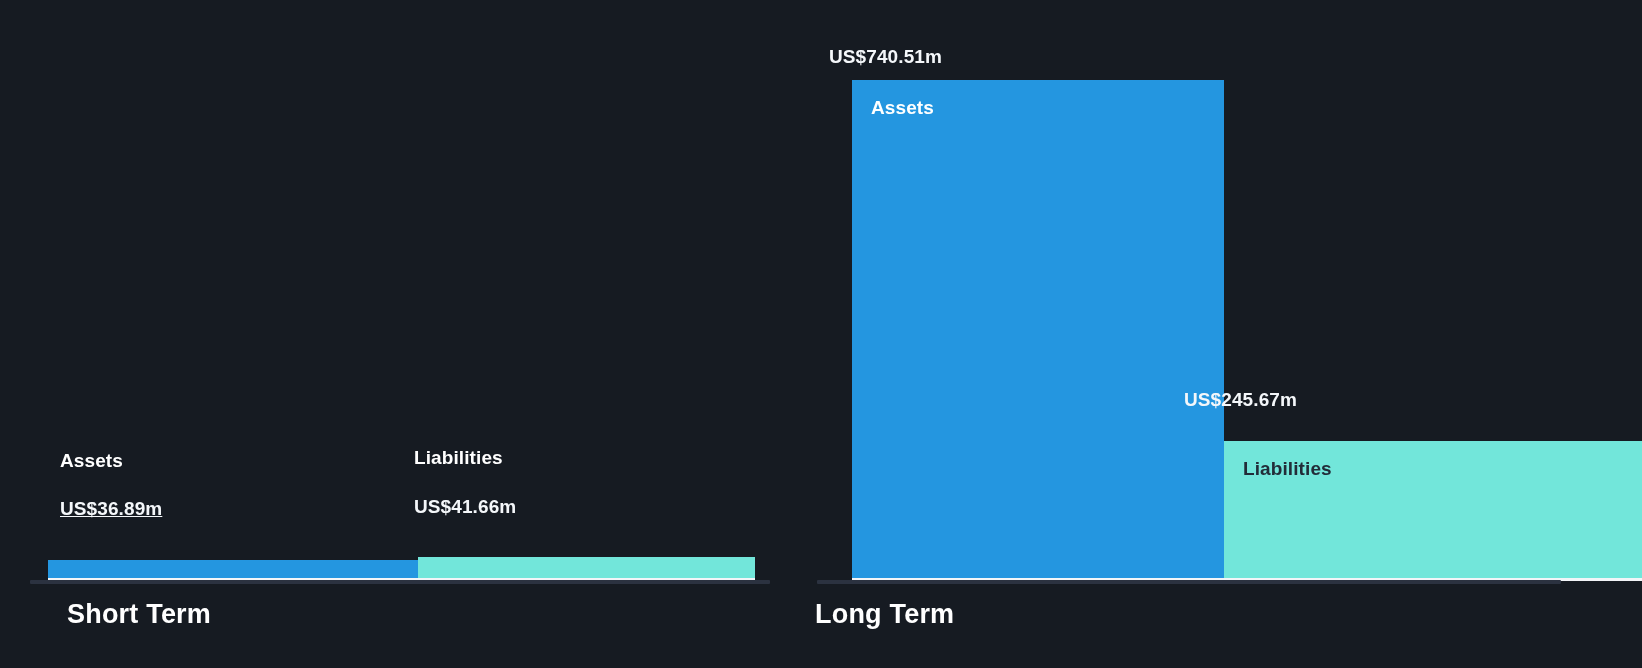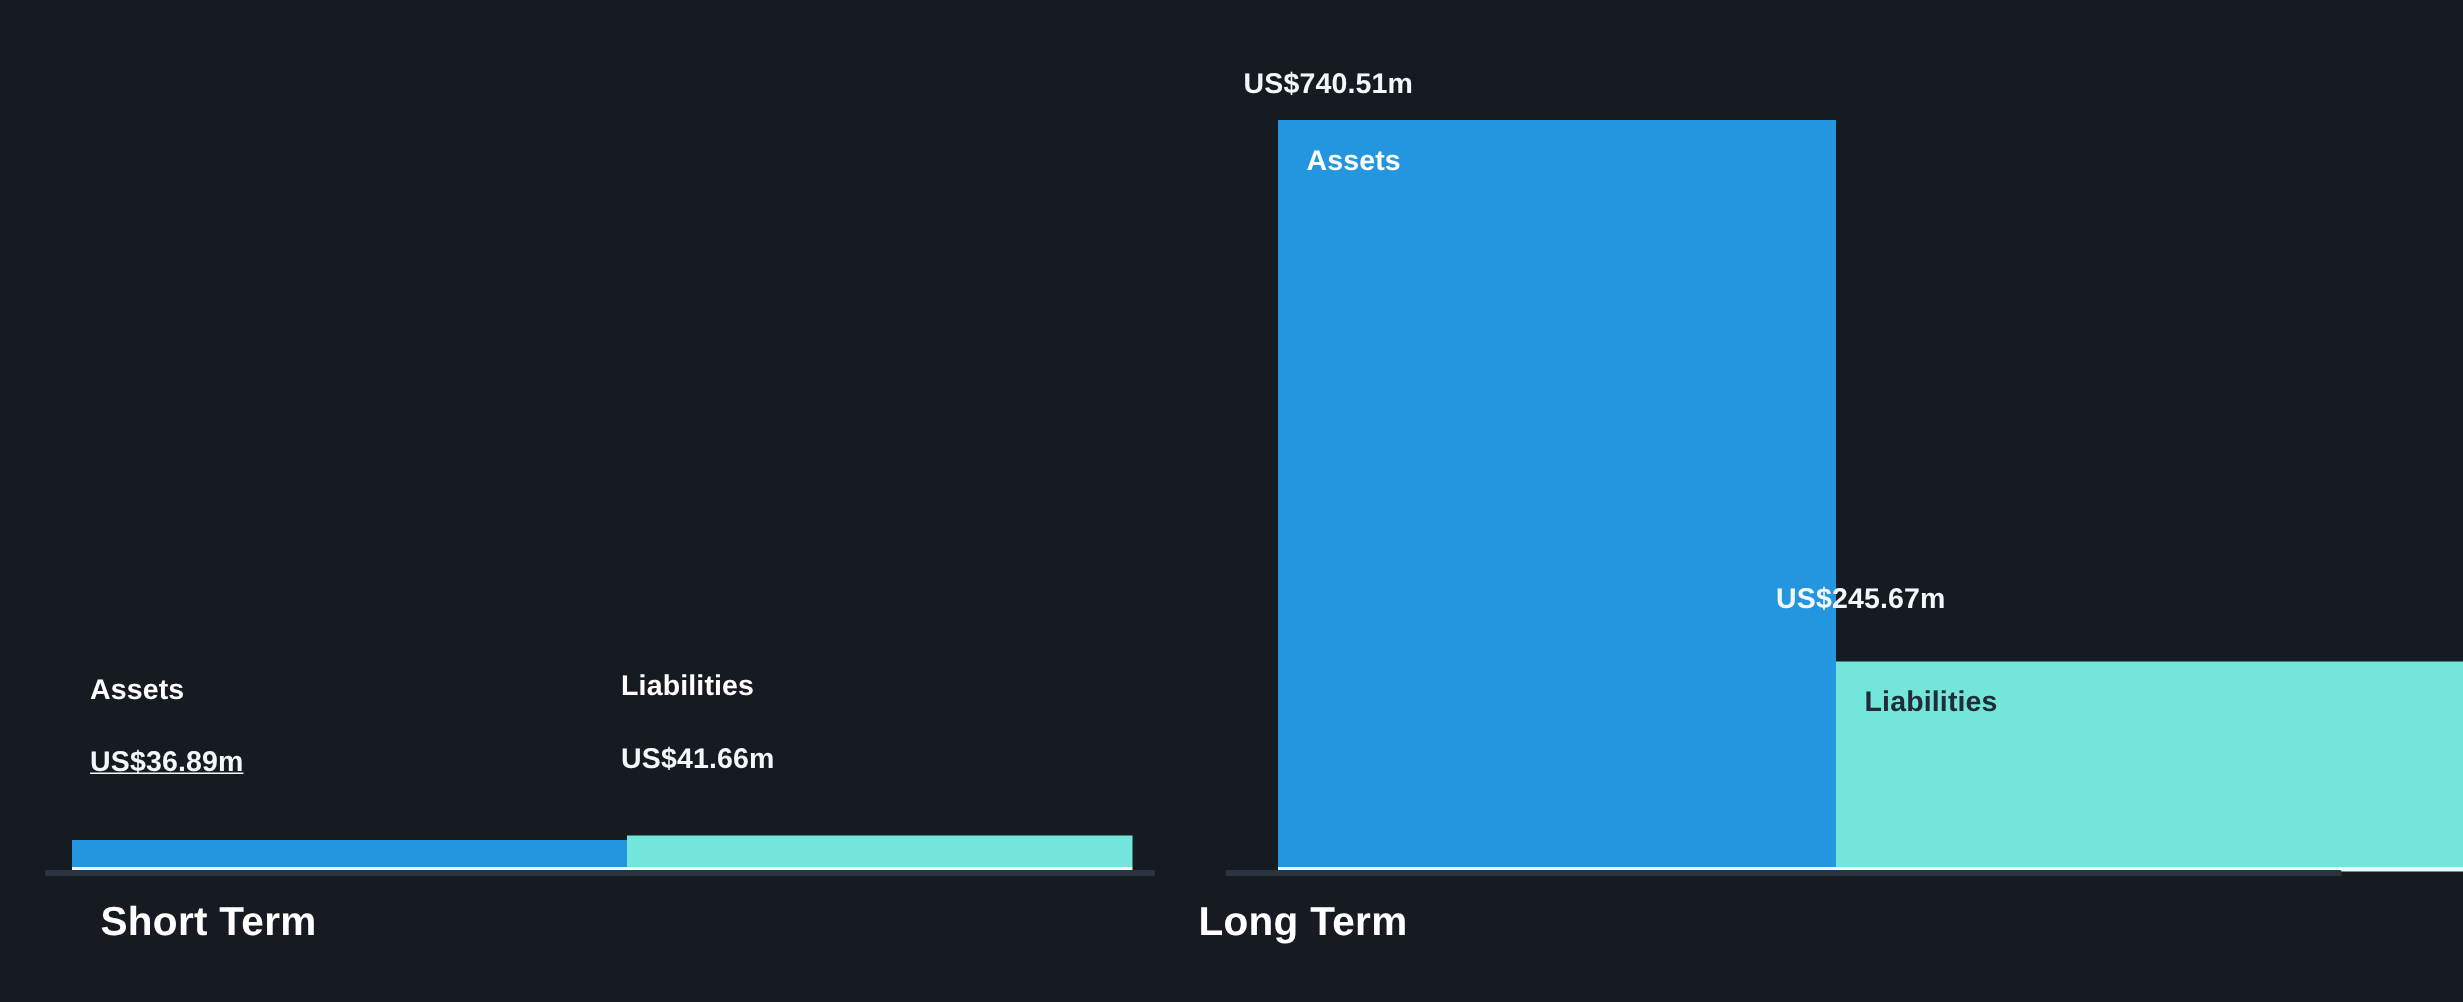--- a/index.html
+++ b/index.html
@@ -90,21 +90,21 @@
   .panel-title {
     position: absolute;
     bottom: 38px;
     font-size: 27px;
     font-weight: bold;
     color: #ffffff;
     letter-spacing: 0.2px;
     white-space: nowrap;
   }
   .panel.short .panel-title { left: 30px; margin-left: 37px; }
-  .panel.long  .panel-title { left: 4px; }
+  .panel.long  .panel-title { left: 20px; }
 </style>
 </head>
 <body>
 
 <div id="chart-root">
 
   <div class="panel short">
 
     <div class="bar-value" style="left:60px; top:498px;text-decoration:underline;">US$36.89m</div>
 

